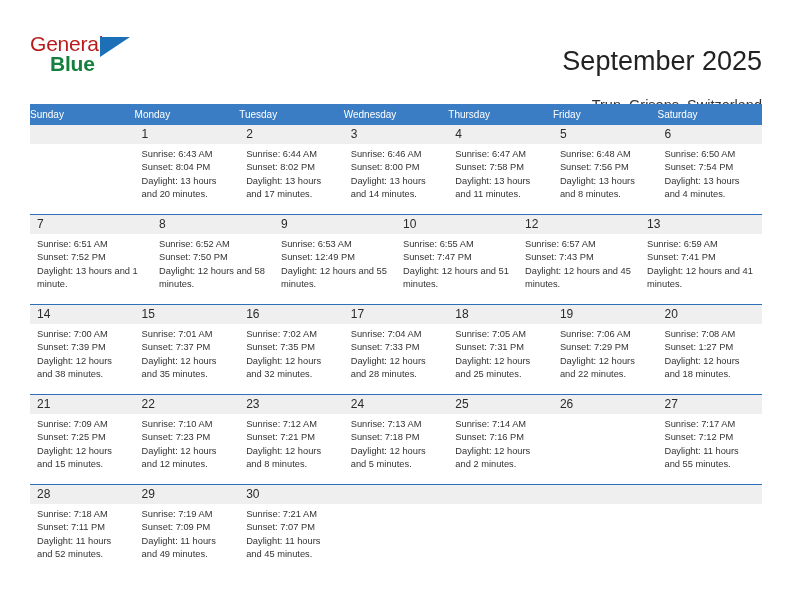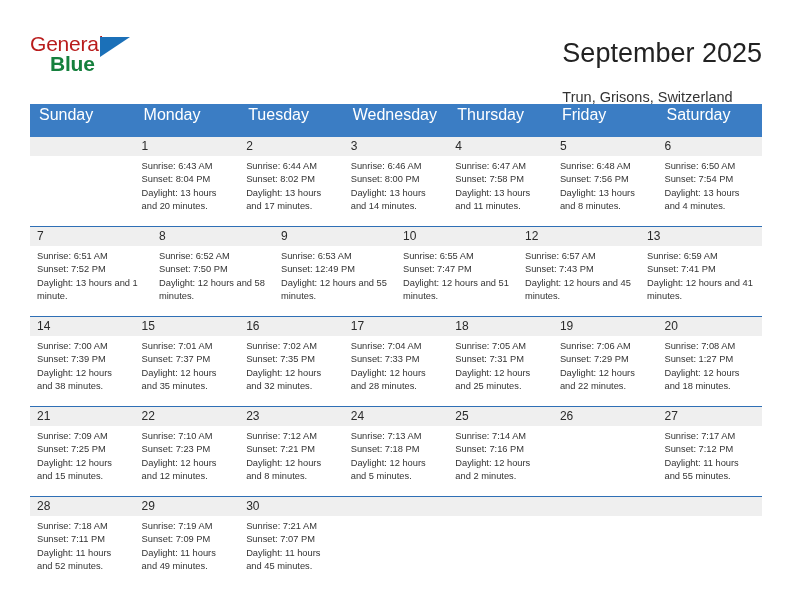--- a/index.html
+++ b/index.html
@@ -61,21 +61,22 @@
     top: 5px;
     width: 0;
     height: 0;
     border-left: 30px solid #1b70b8;
     border-bottom: 20px solid transparent;
   }
 
   .title-block {
     position: absolute;
     right: 0;
-    top: 8px;
+    top: 16px;
+    text-align: right;
   }
   .cal-title {
     font-size: 27px;
     font-weight: normal;
     color: #222222;
     line-height: 34px;
     white-space: nowrap;
   }
   .cal-subtitle {
     font-size: 14.5px;
@@ -91,25 +92,25 @@
     left: 30px;
     top: 104px;
     width: 732px;
   }
   .dow-row {
     display: flex;
     background: #3b7dc4;
   }
   .dow-cell {
     flex: 1 1 0;
-    height: 33px;
+    height: 21px;
     line-height: 21px;
-    padding-left: 9px;
+    padding-left: 0;
     box-sizing: border-box;
-    font-size: 16px;
+    font-size: 10px;
     color: #ffffff;
   }
 
   .week-row {
     display: flex;
     border-top: 1.4px solid #2f6fb5;
     background: #ffffff;
   }
   .week-row.first {
     border-top: none;

